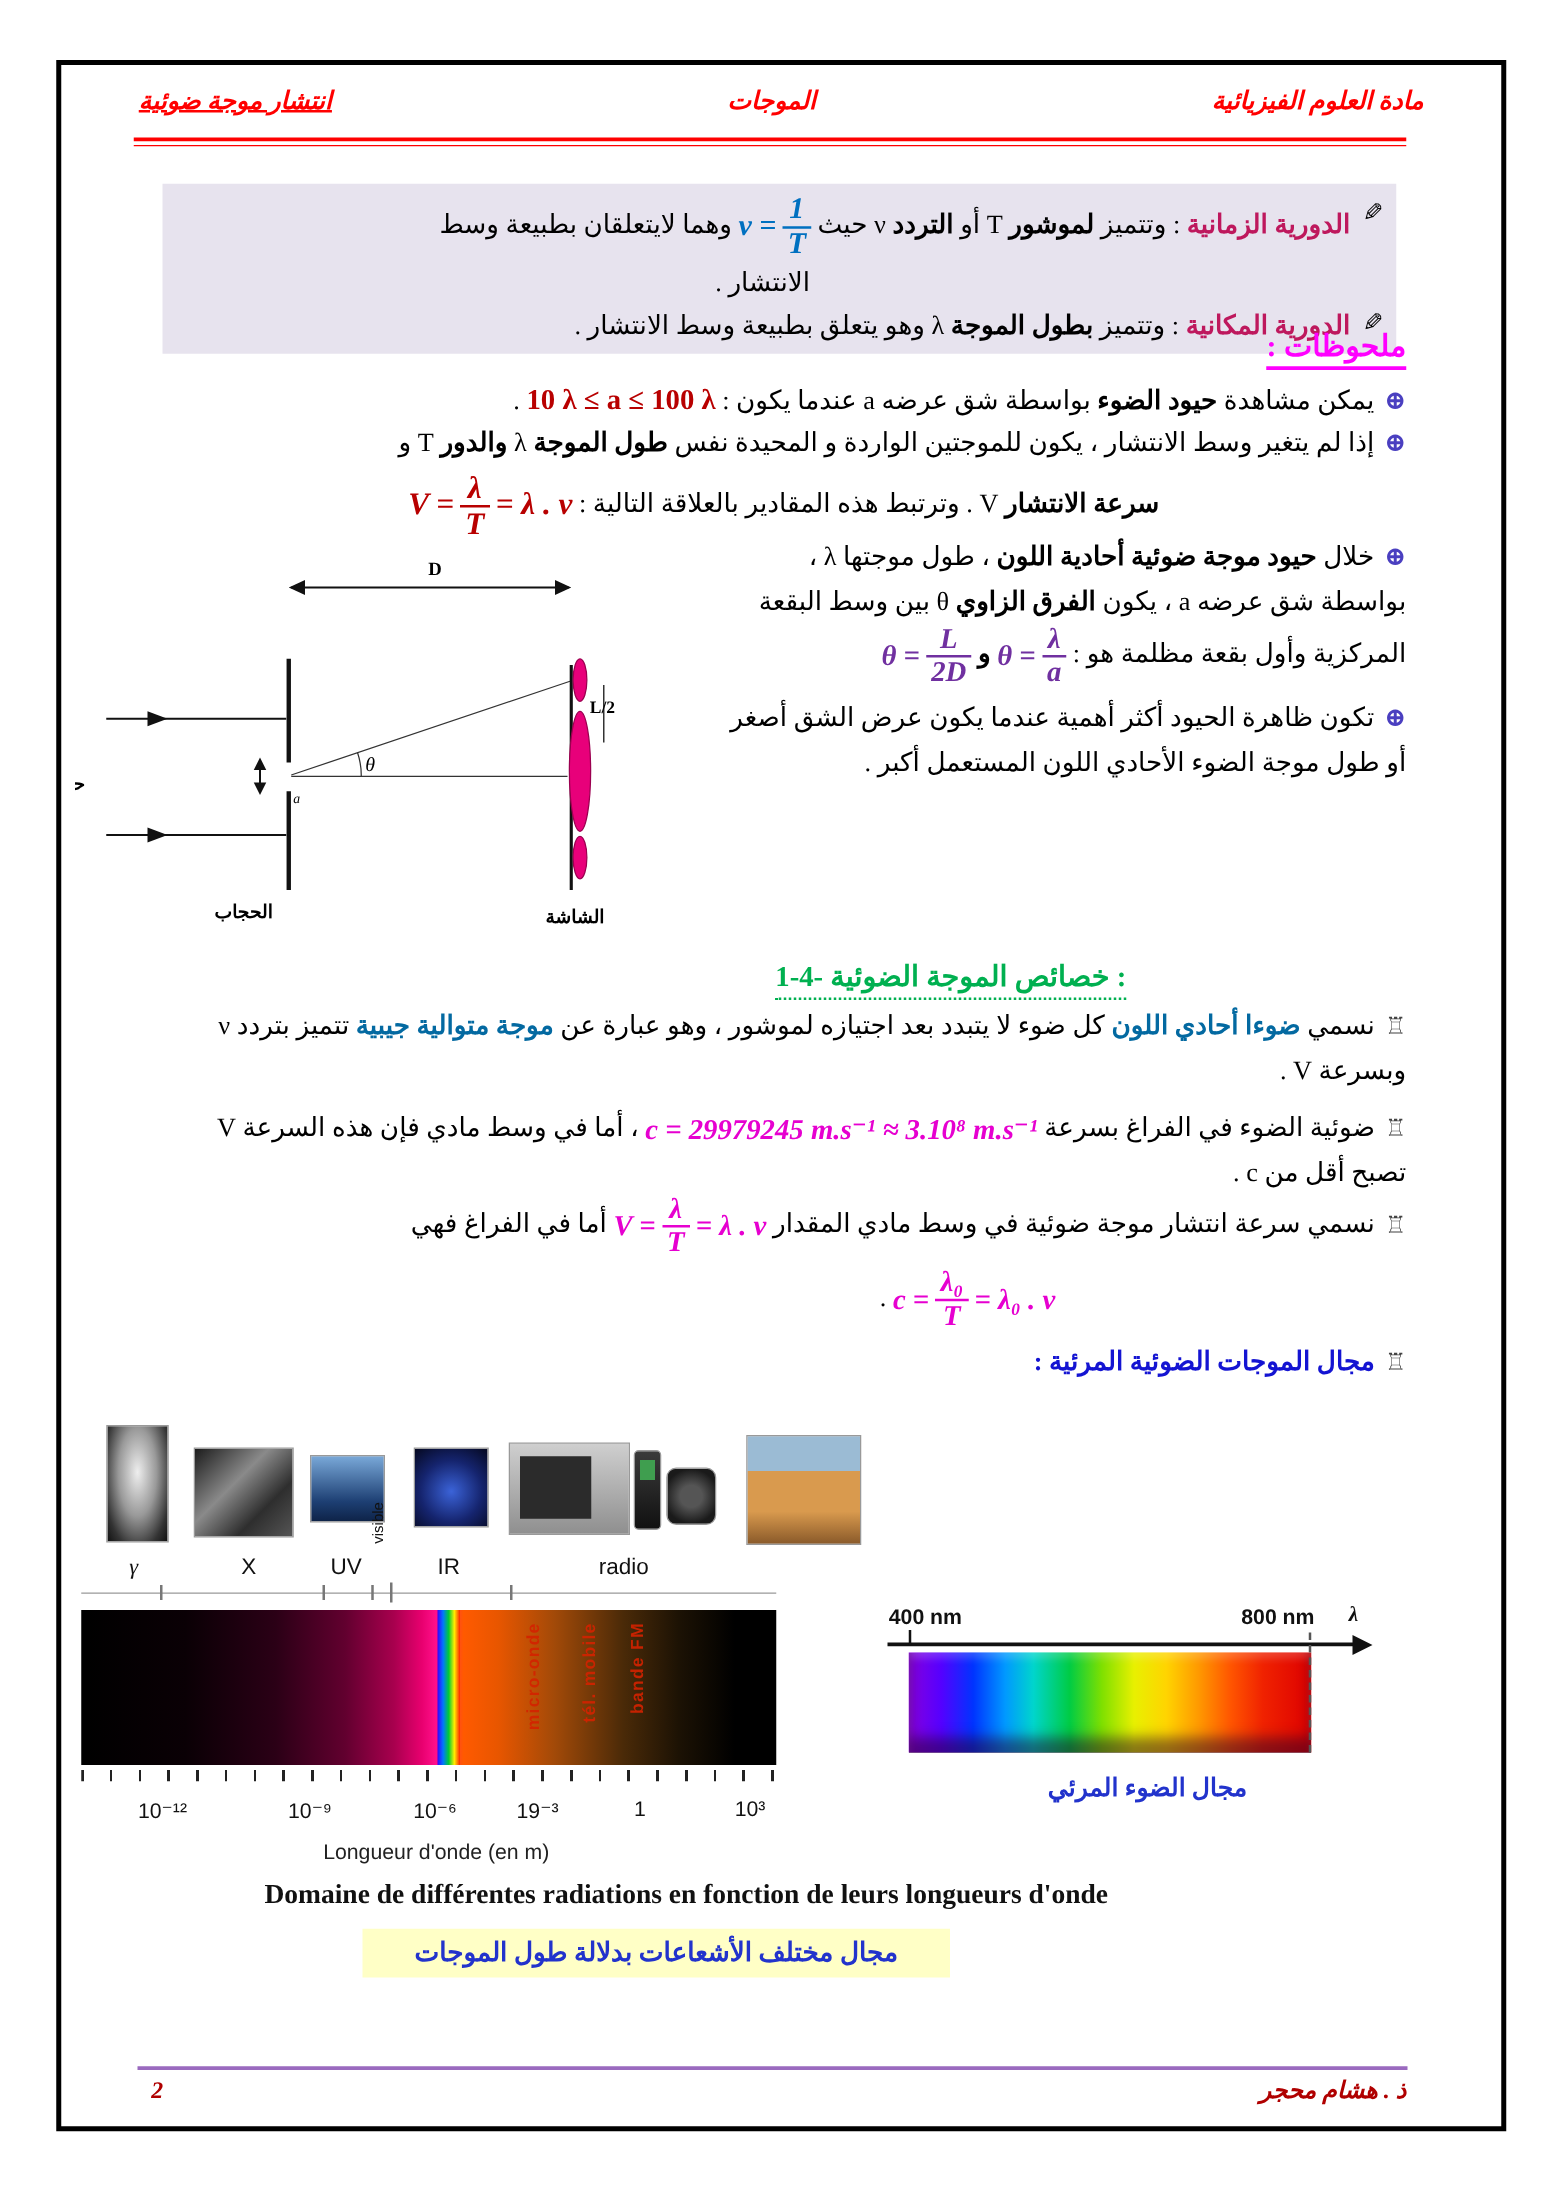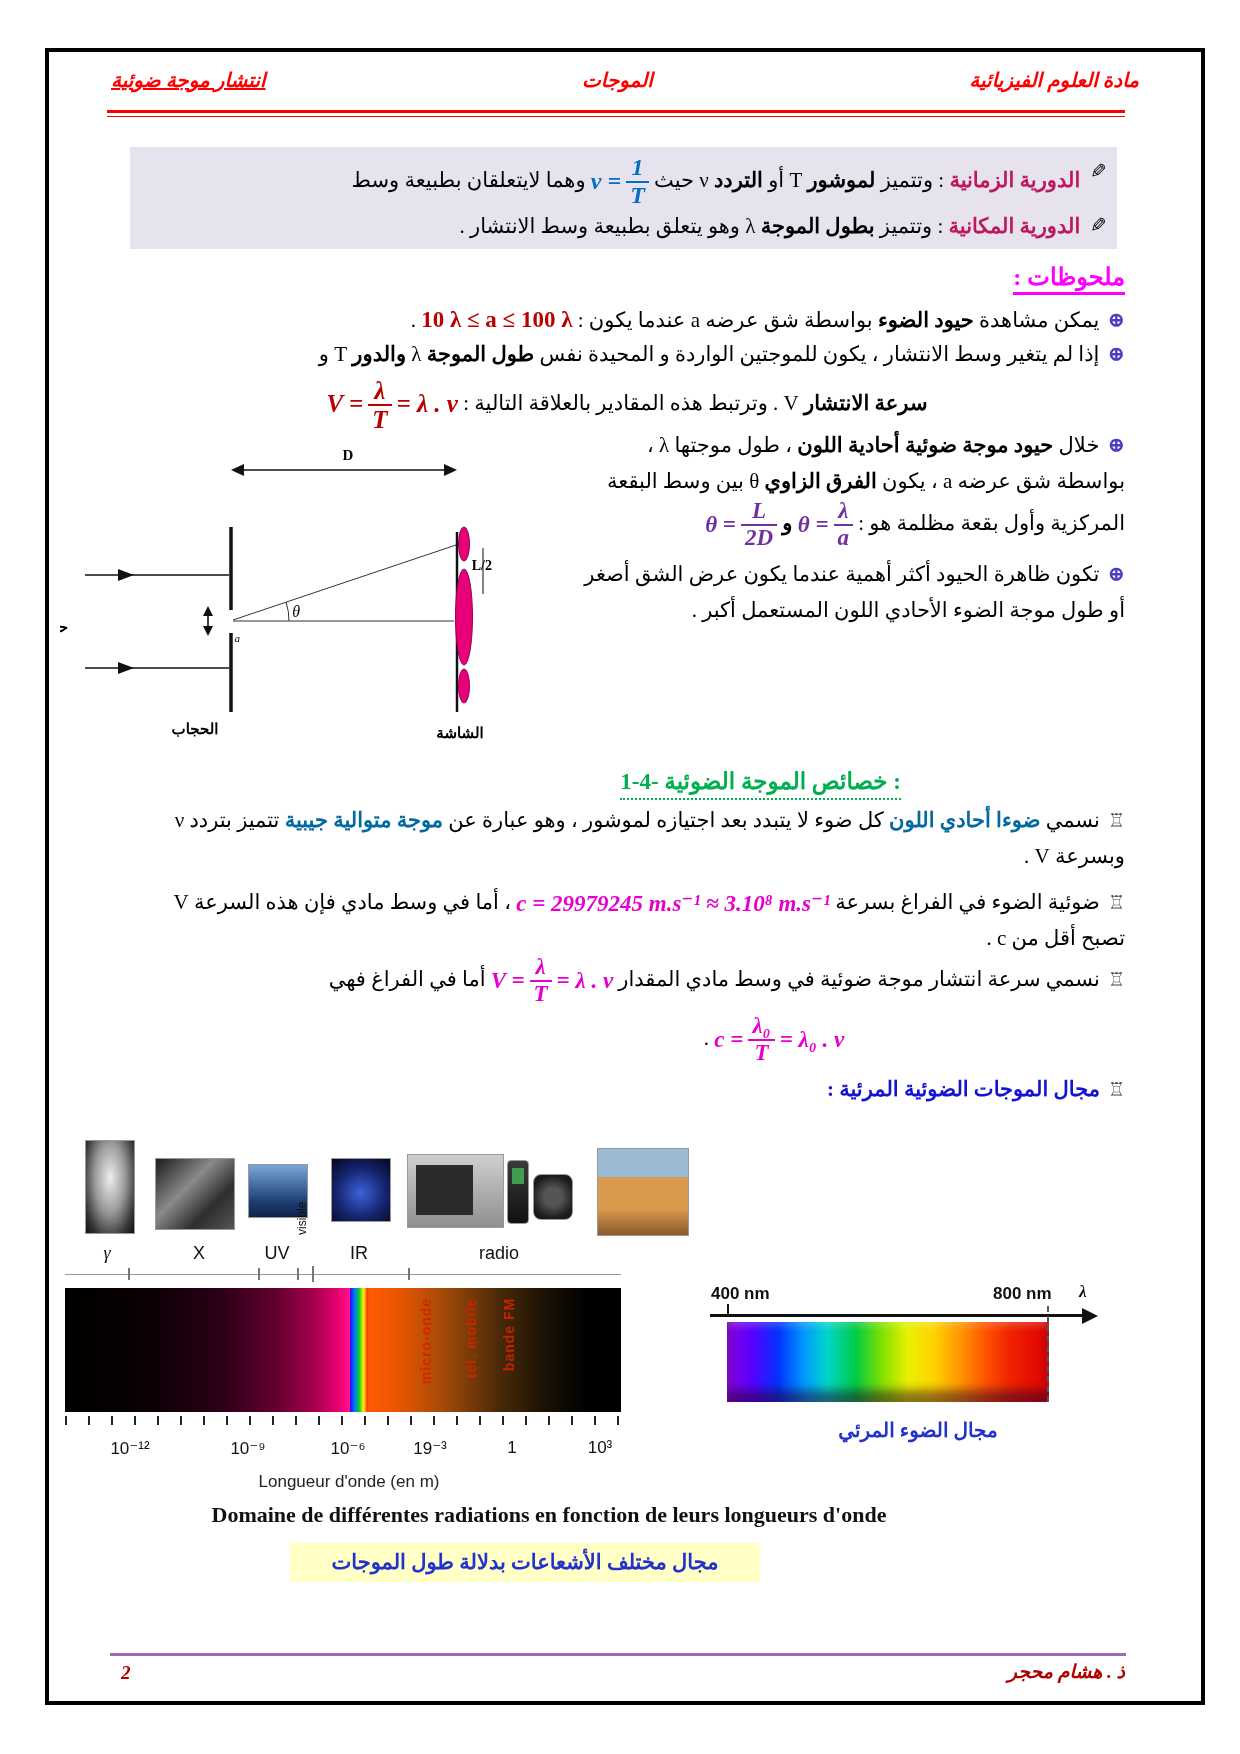--- a/index.html
+++ b/index.html
@@ -113,20 +113,21 @@
           <span class="phead">الدورية الزمانية</span><span> : </span><span>وتتميز </span><b>لموشور</b><span> T أو </span><b>التردد</b><span> ν حيث </span>
           <span class="formula f-blue">
               <span>ν =</span>
               <span class="frac">
                 <span class="num">1</span>
                 <span class="den">T</span>
               </span>
             </span>
           <span> وهما لايتعلقان بطبيعة وسط</span>
         </div>
+        <div class="ctr">الانتشار .</div>
       </div>
     </div>
     <div class="pitem">
       <span class="pencil">✎</span>
       <div style="flex:1">
         <span class="phead">الدورية المكانية</span><span> : </span><span>وتتميز </span><b>بطول الموجة</b><span> λ وهو يتعلق بطبيعة وسط الانتشار .</span>
       </div>
     </div>
   </div>
 

